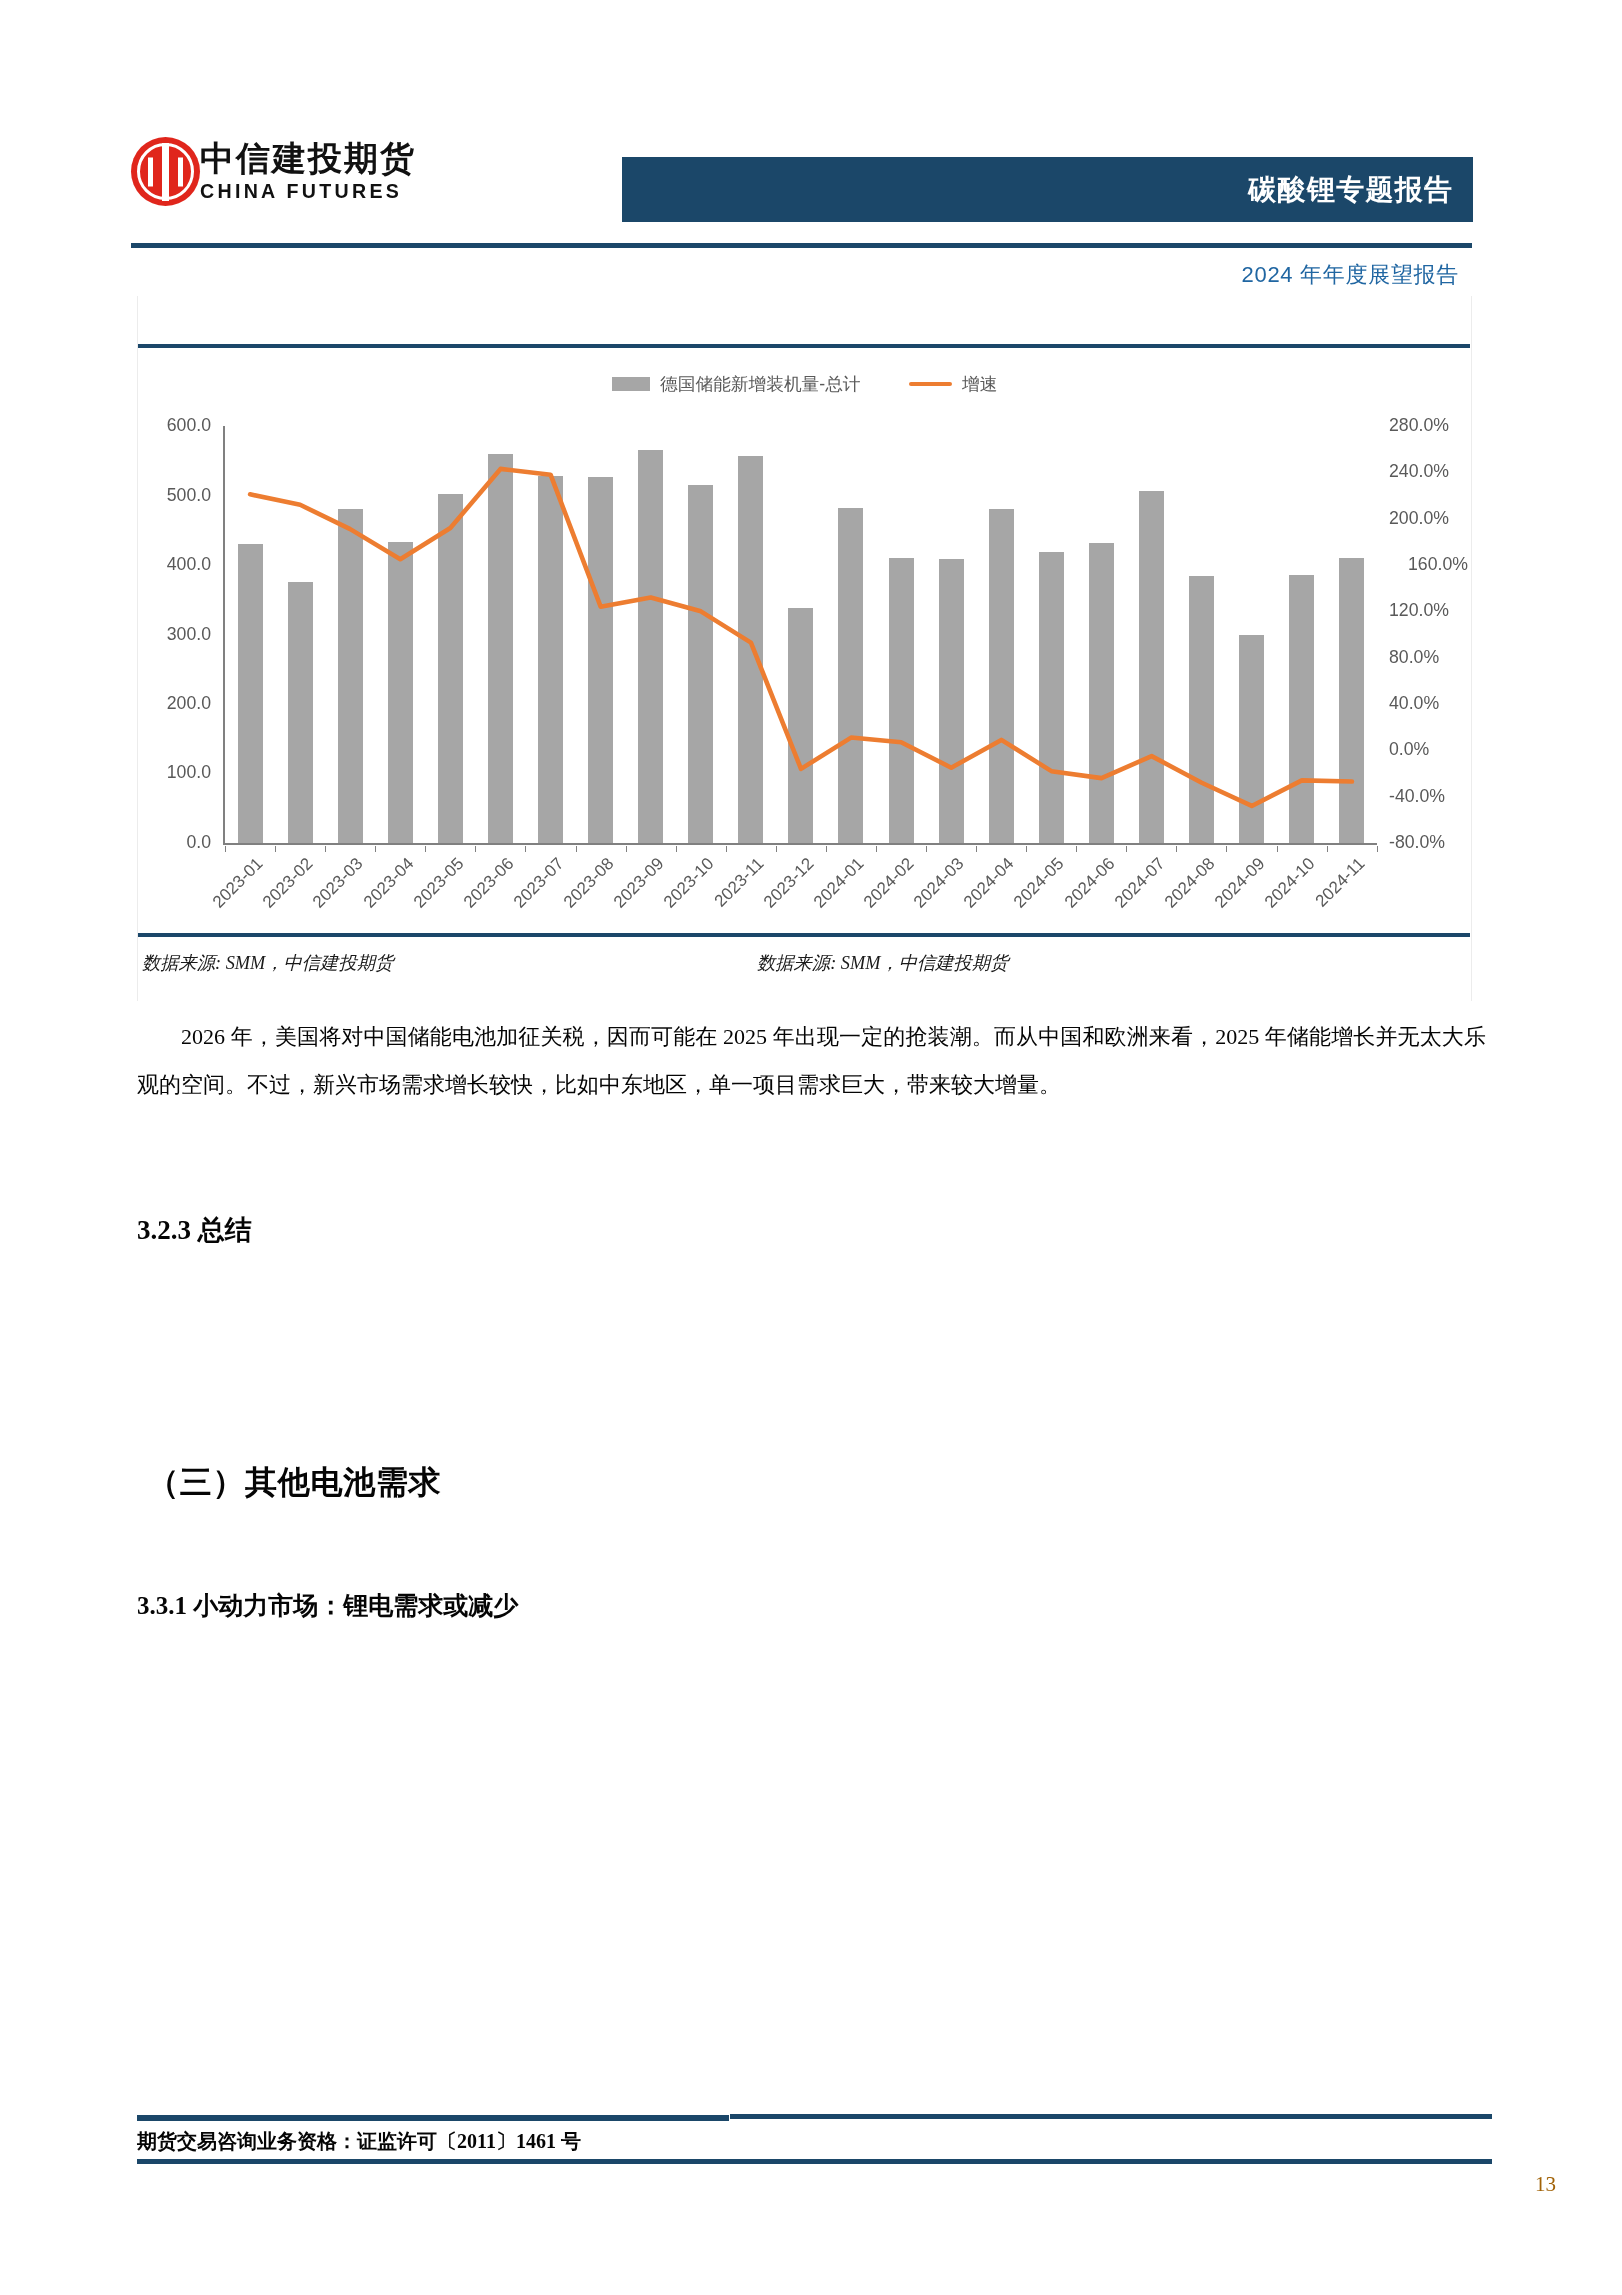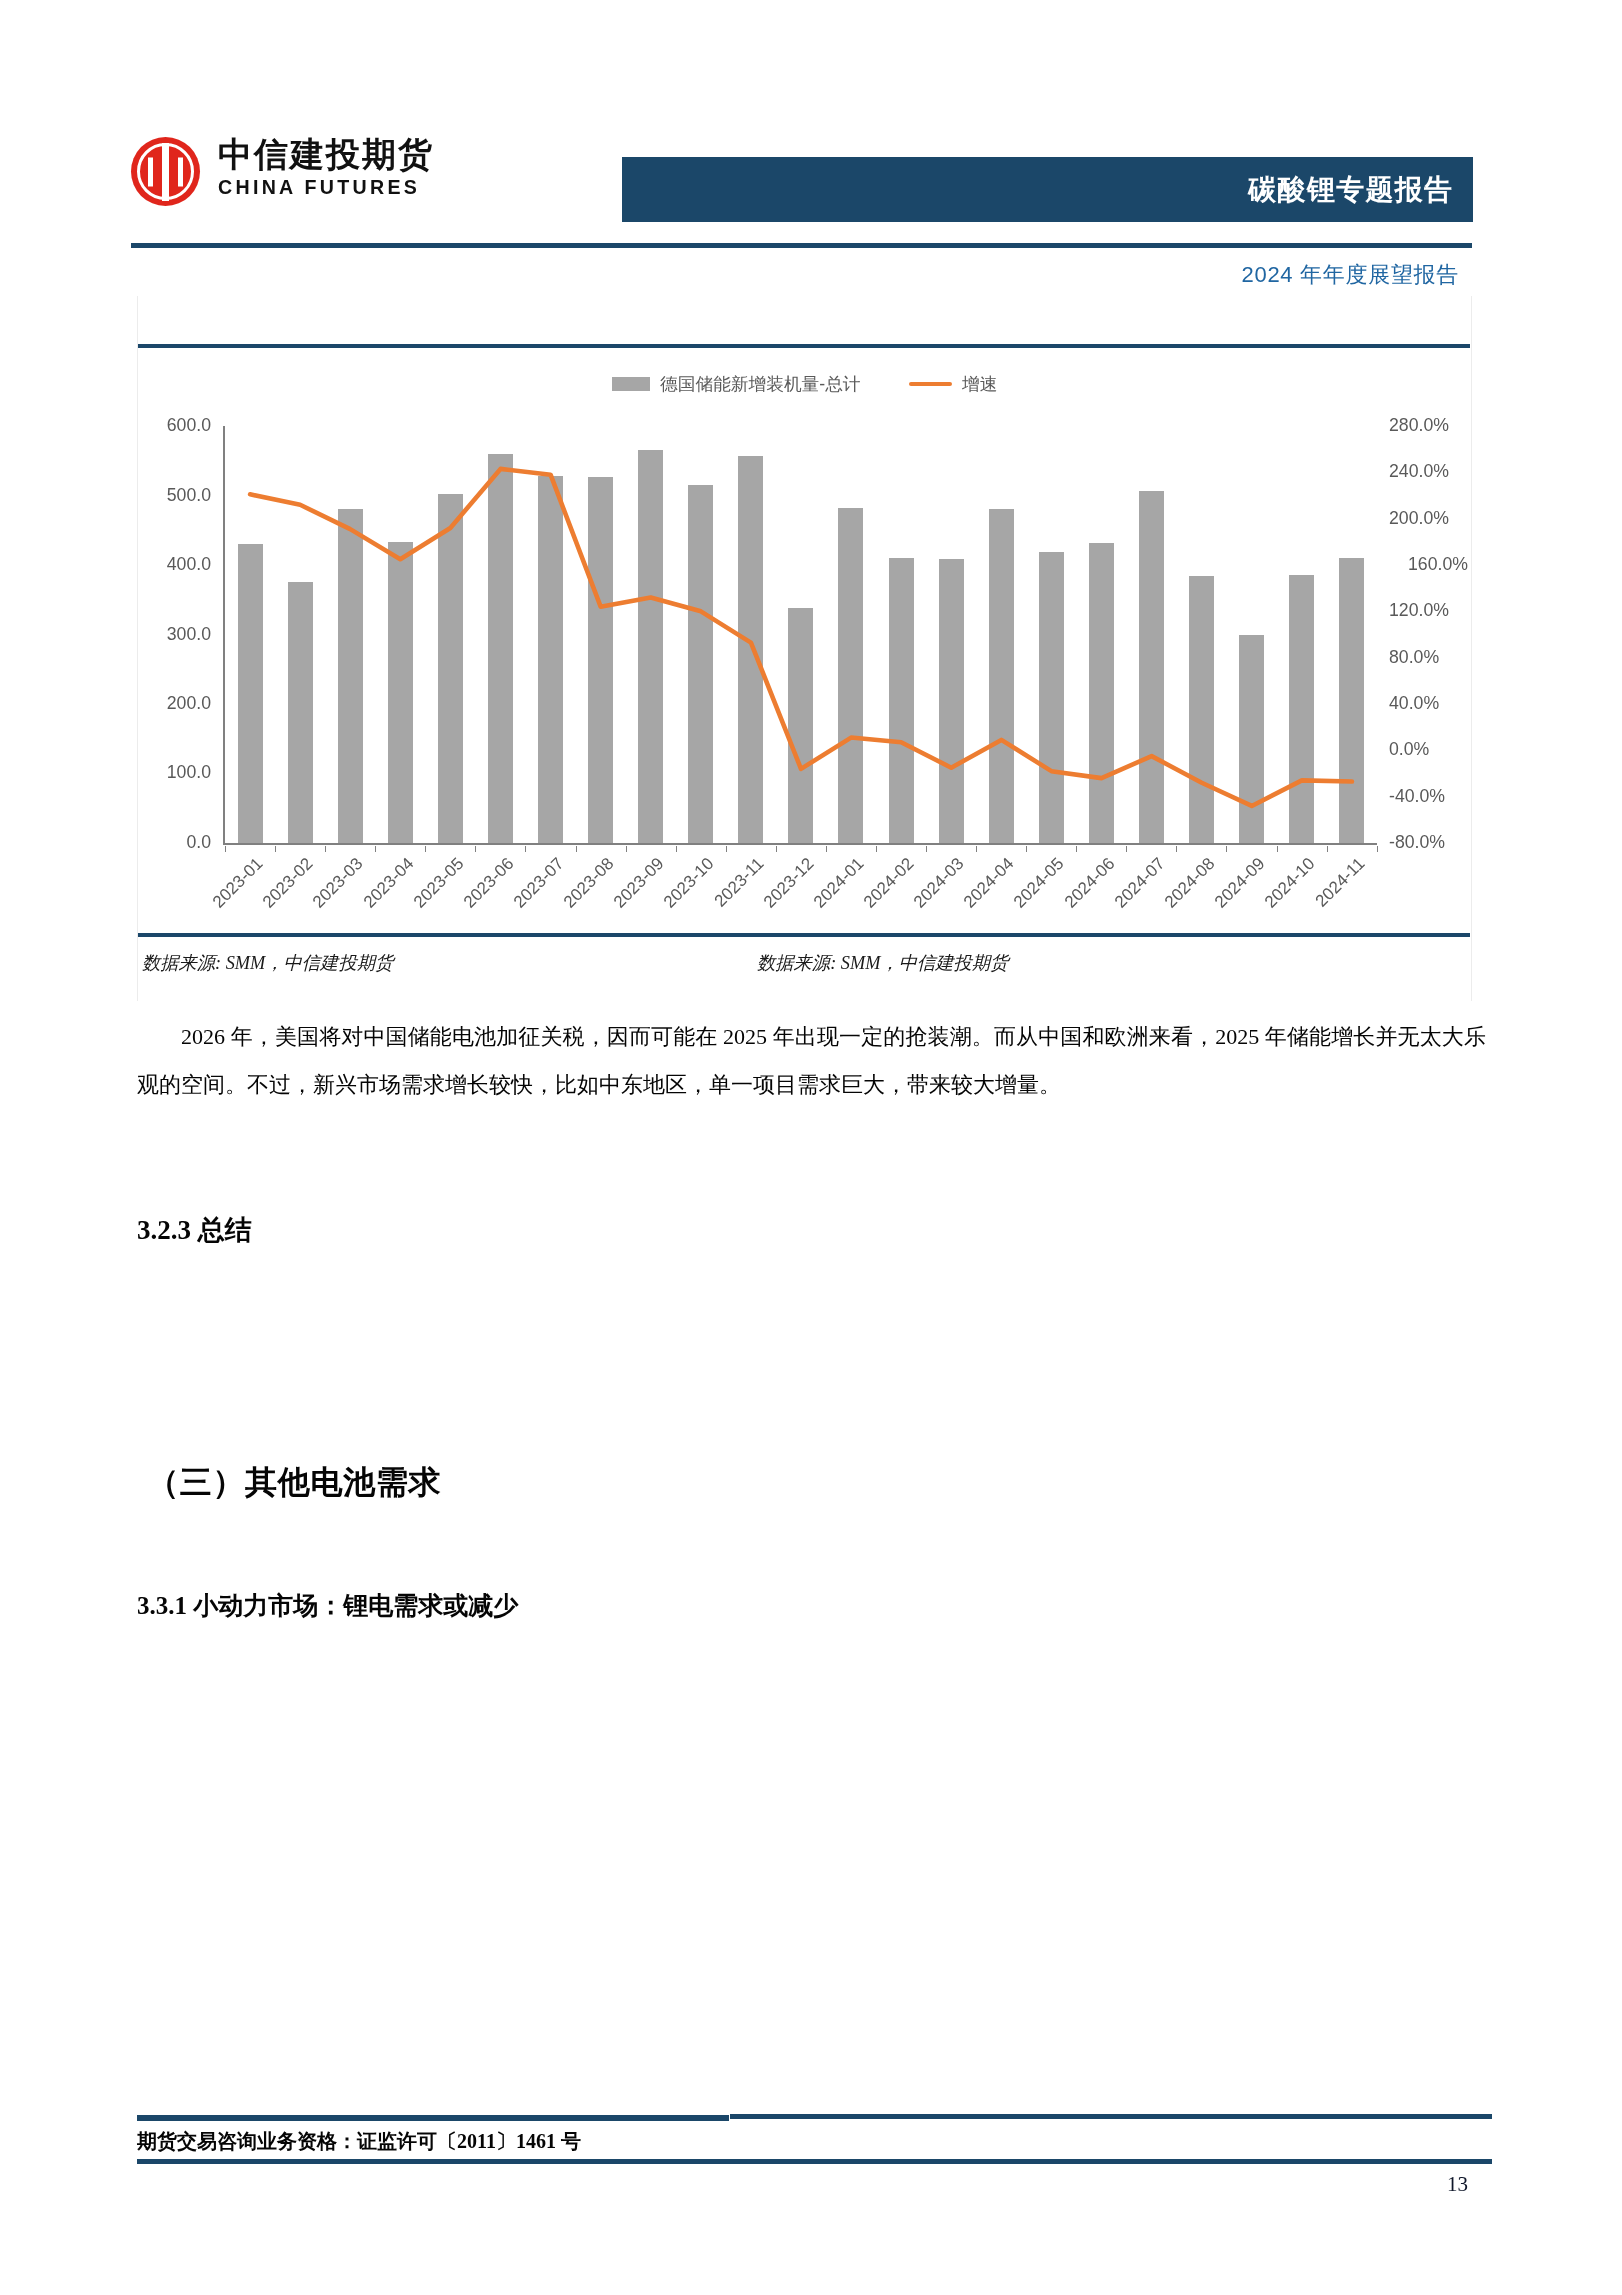--- a/index.html
+++ b/index.html
@@ -1,21 +1,21 @@
 <!DOCTYPE html>
 <html style="font-size:10.5px"><head>
 <meta charset="utf-8">
 <style>
   html,body{margin:0;padding:0;background:#888;}
   .page{
     position:relative;width:1623px;height:2295px;background:#ffffff;
     font-family:"Liberation Serif", serif;color:#111;overflow:hidden;
   }
   
-  .logo{position:absolute;left:131px;top:137px;display:flex;gap:18px;}
+  .logo{position:absolute;left:131px;top:137px;display:flex;align-items:center;gap:0;}
   .emblem{width:69px;height:69px;border-radius:50%;background:#e0261c;position:relative;flex:0 0 auto;}
   .emblem::before{content:"";position:absolute;inset:5.9px;border:3.9px solid #fff;border-radius:50%;}
   .emblem .b1,.emblem .b2,.emblem .b3{position:absolute;background:#fff;top:50%;transform:translateY(-50%);}
   .emblem .b1{left:50%;margin-left:-3.3px;width:6.5px;height:58px;}
   .emblem .b2{left:17px;width:5.2px;height:29px;}
   .emblem .b3{right:17px;width:5.2px;height:29px;}
   .brand{display:flex;flex-direction:column;line-height:1;}
   .brand-cn{font-family:"Liberation Sans",sans-serif;font-weight:bold;font-size:34px;letter-spacing:2px;color:#111;}
   .brand-en{font-family:"Liberation Sans",sans-serif;font-weight:bold;font-size:19.6px;letter-spacing:3.3px;color:#111;margin-top:6.5px;}
   .banner{position:absolute;left:622px;top:157px;width:851px;height:65px;background:#1b4769;
@@ -58,21 +58,21 @@
   .h-3{top:1461px;left:147px;font-size:32px;letter-spacing:0.7px;}
   .h-331{top:1589px;font-size:25px;}
   .p1{top:1013px;}
   .p2{top:1294px;}
   .p3{top:1670px;}
   
   .f-rule-a{position:absolute;left:137px;top:2115px;width:592px;height:5.9px;background:#1b4769;}
   .f-rule-b{position:absolute;left:730px;top:2114px;width:762px;height:4.6px;background:#1b4769;}
   .f-text{position:absolute;left:137px;top:2128px;font-weight:bold;font-size:20px;color:#050505;}
   .f-rule-c{position:absolute;left:137px;top:2159px;width:1355px;height:5.2px;background:#1b4769;}
-  .pageno{position:absolute;left:1447px;top:2172px;width:65px;font-size:21px;color:#0f172a;}
+  .pageno{position:absolute;left:1491px;top:2172px;width:65px;text-align:right;font-size:21px;color:#a16207;}
 </style>
 </head>
 <body>
 
 <div class="page">
 
   <div class="logo">
     <div class="emblem">
       <span class="b1"></span>
         <span class="b2"></span>

